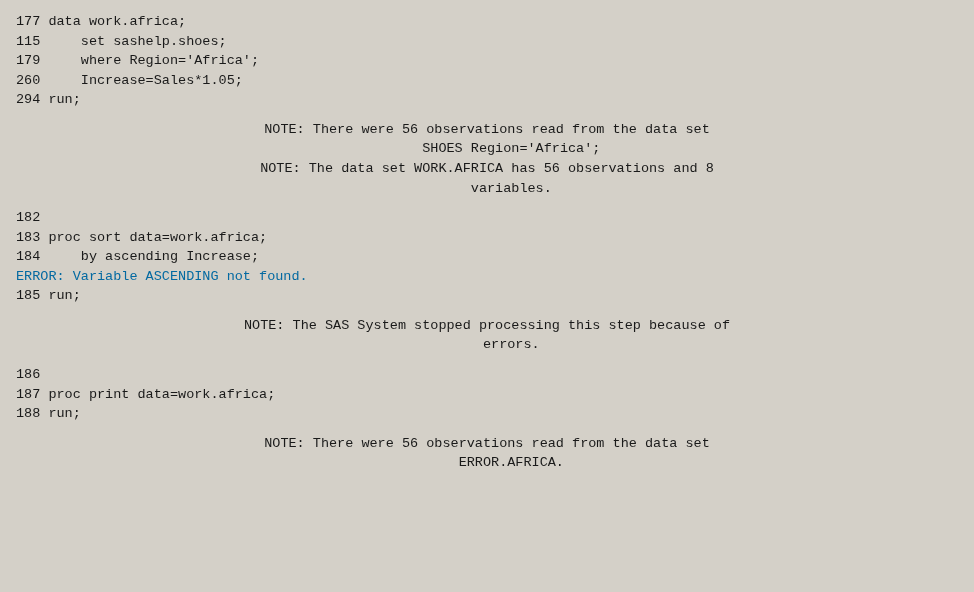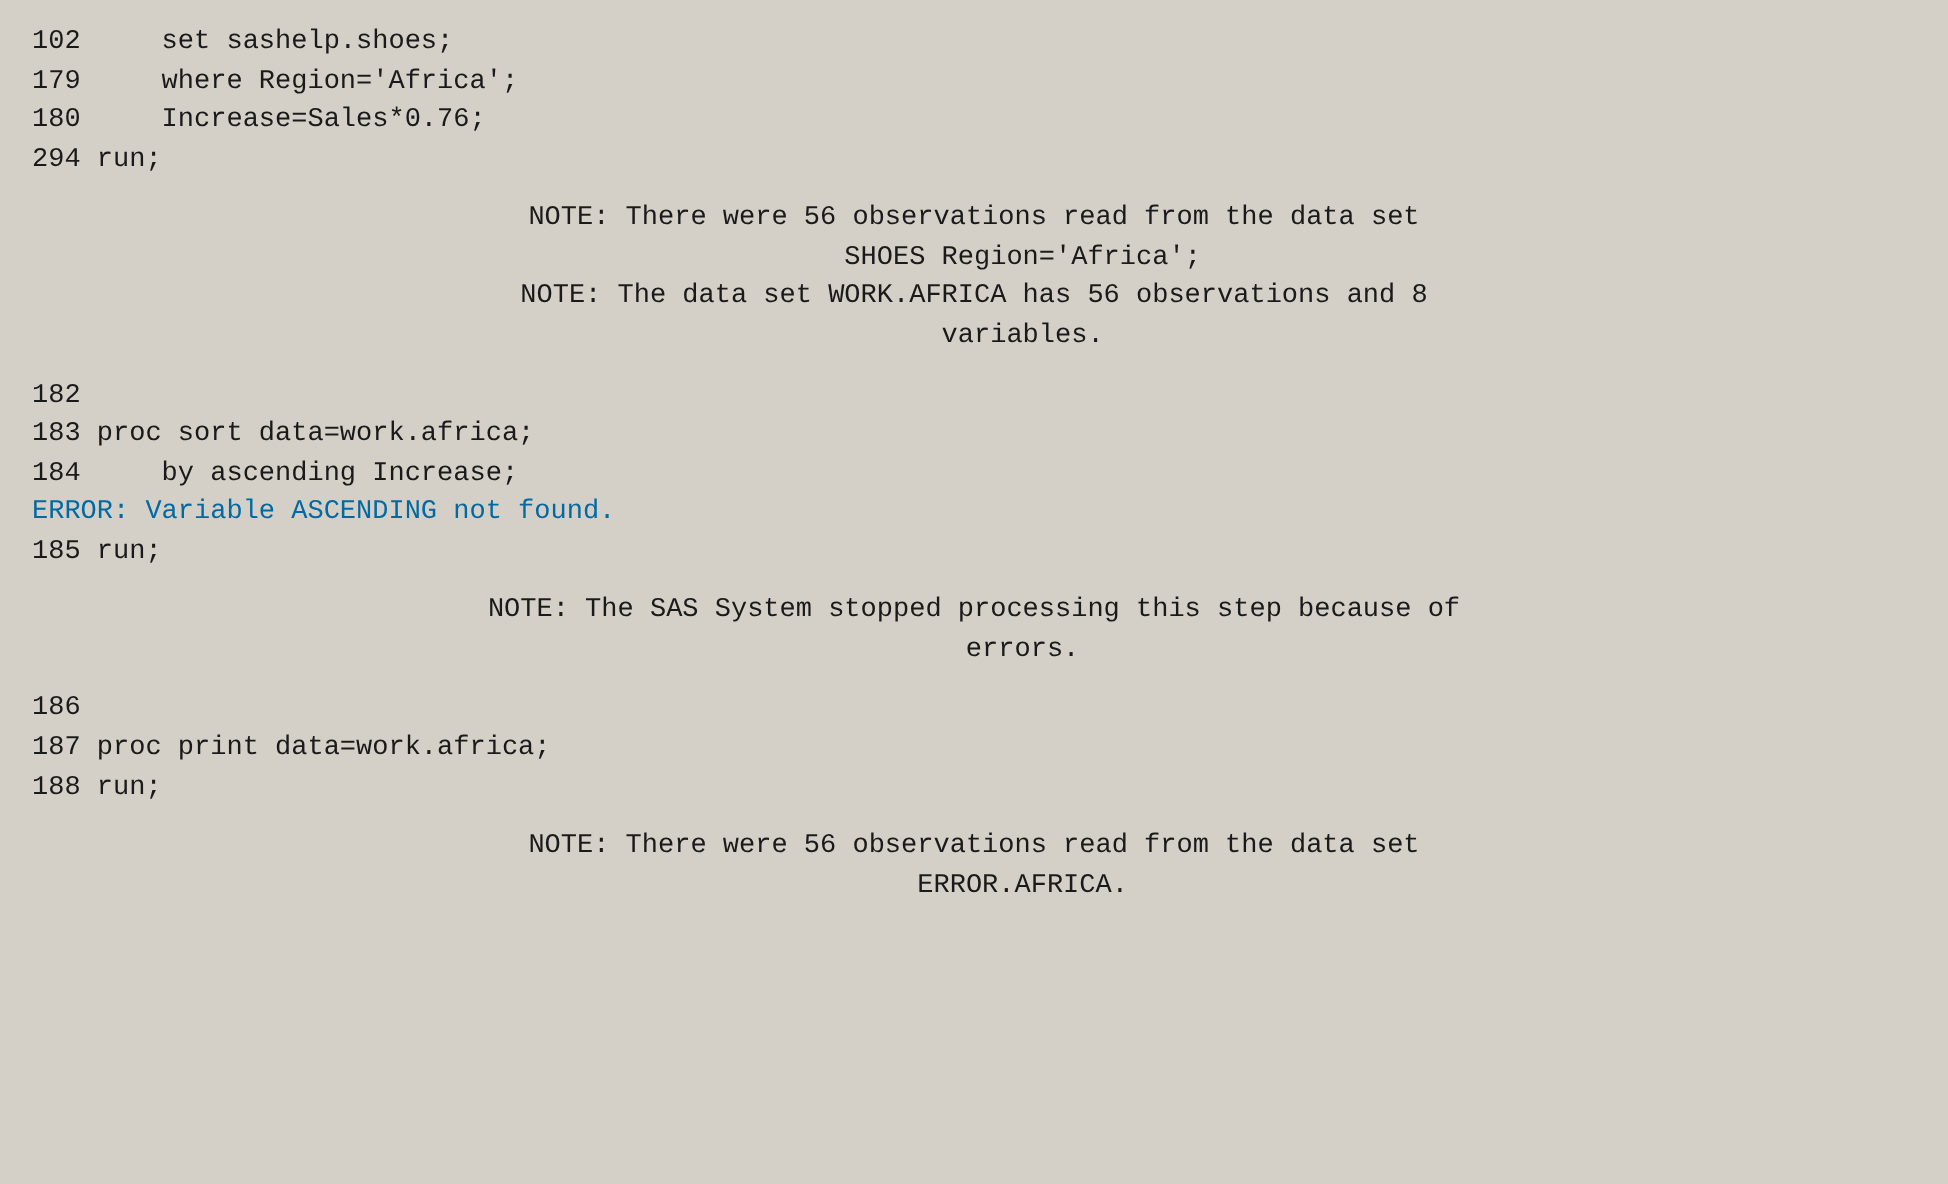--- a/index.html
+++ b/index.html
@@ -44,23 +44,24 @@
     }
 
     .spacer {
       height: 10px;
     }
   </style>
 </head>
 <body>
 
 <div class="log-container" id="log-output">
-    <div class="log-line">102     set sashelp.shoes;</div>
+    <div class="log-line">177 data work.africa;</div>
+    <div class="log-line">115     set sashelp.shoes;</div>
     <div class="log-line">179     where Region='Africa';</div>
-    <div class="log-line">180     Increase=Sales*0.76;</div>
+    <div class="log-line">260     Increase=Sales*1.05;</div>
     <div class="log-line">294 run;</div>
     <div class="spacer"></div>
     <div class="log-line note">NOTE: There were 56 observations read from the data set</div>
     <div class="log-line note">      SHOES Region='Africa';</div>
     <div class="log-line note">NOTE: The data set WORK.AFRICA has 56 observations and 8</div>
     <div class="log-line note">      variables.</div>
     <div class="spacer"></div>
     <div class="log-line">182</div>
     <div class="log-line">183 proc sort data=work.africa;</div>
     <div class="log-line">184     by ascending Increase;</div>

